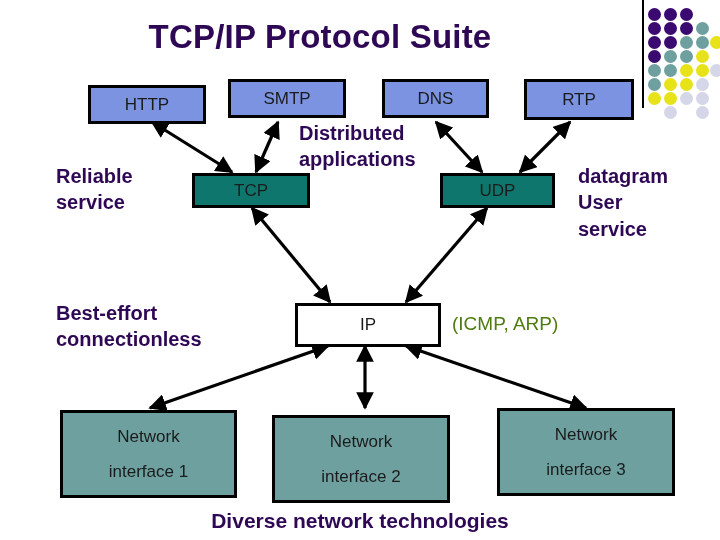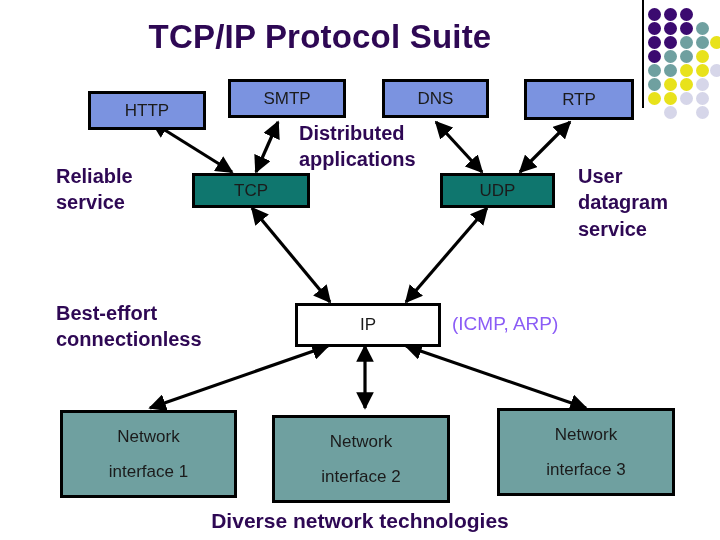--- a/index.html
+++ b/index.html
@@ -83,21 +83,21 @@
   
   .annot {
     position: absolute;
     color: #2E0854;
     font-weight: bold;
     font-size: 20px;
     line-height: 1.32;
   }
   .annot-plain {
     position: absolute;
-    color: #8b5cf6;
+    color: #4d7c0f;
     font-size: 19px;
     line-height: 1.3;
     white-space: nowrap;
   }
 
   
   #arrows {
     position: absolute;
     left: 0;
     top: 0;
@@ -170,21 +170,21 @@
       <line x1="487" y1="208" x2="406" y2="302"></line>
 
       <line x1="328" y1="346" x2="150" y2="408"></line>
 
       <line x1="365" y1="346" x2="365" y2="408"></line>
 
       <line x1="406" y1="346" x2="586" y2="408"></line>
     </g>
   </svg>
 
-  <div class="box app" style="left:88px; top:91px; width:118px; height:39px;">
+  <div class="box app" style="left:88px; top:85px; width:118px; height:39px;">
     <span>HTTP</span>
   </div>
 
   <div class="box app" style="left:228px; top:79px; width:118px; height:39px;">
     <span>SMTP</span>
   </div>
 
   <div class="box app" style="left:382px; top:79px; width:107px; height:39px;">
     <span>DNS</span>
   </div>
@@ -205,22 +205,22 @@
   <div class="box trans" style="left:440px; top:173px; width:115px; height:35px;">
     <span>UDP</span>
   </div>
 
   <div class="annot" style="left:56px; top:163px; width:140px; text-align:left;">
     <div>Reliable</div>
     <div>service</div>
   </div>
 
   <div class="annot" style="left:578px; top:163px; width:140px; text-align:left;">
+    <div>datagram</div>
     <div>User</div>
-    <div>datagram</div>
     <div>service</div>
   </div>
 
   <div class="box net" style="left:295px; top:303px; width:146px; height:44px;">
     <span>IP</span>
   </div>
 
   <div class="annot" style="left:56px; top:300px; width:210px; text-align:left;">
     <div>Best-effort</div>
     <div>connectionless</div>

